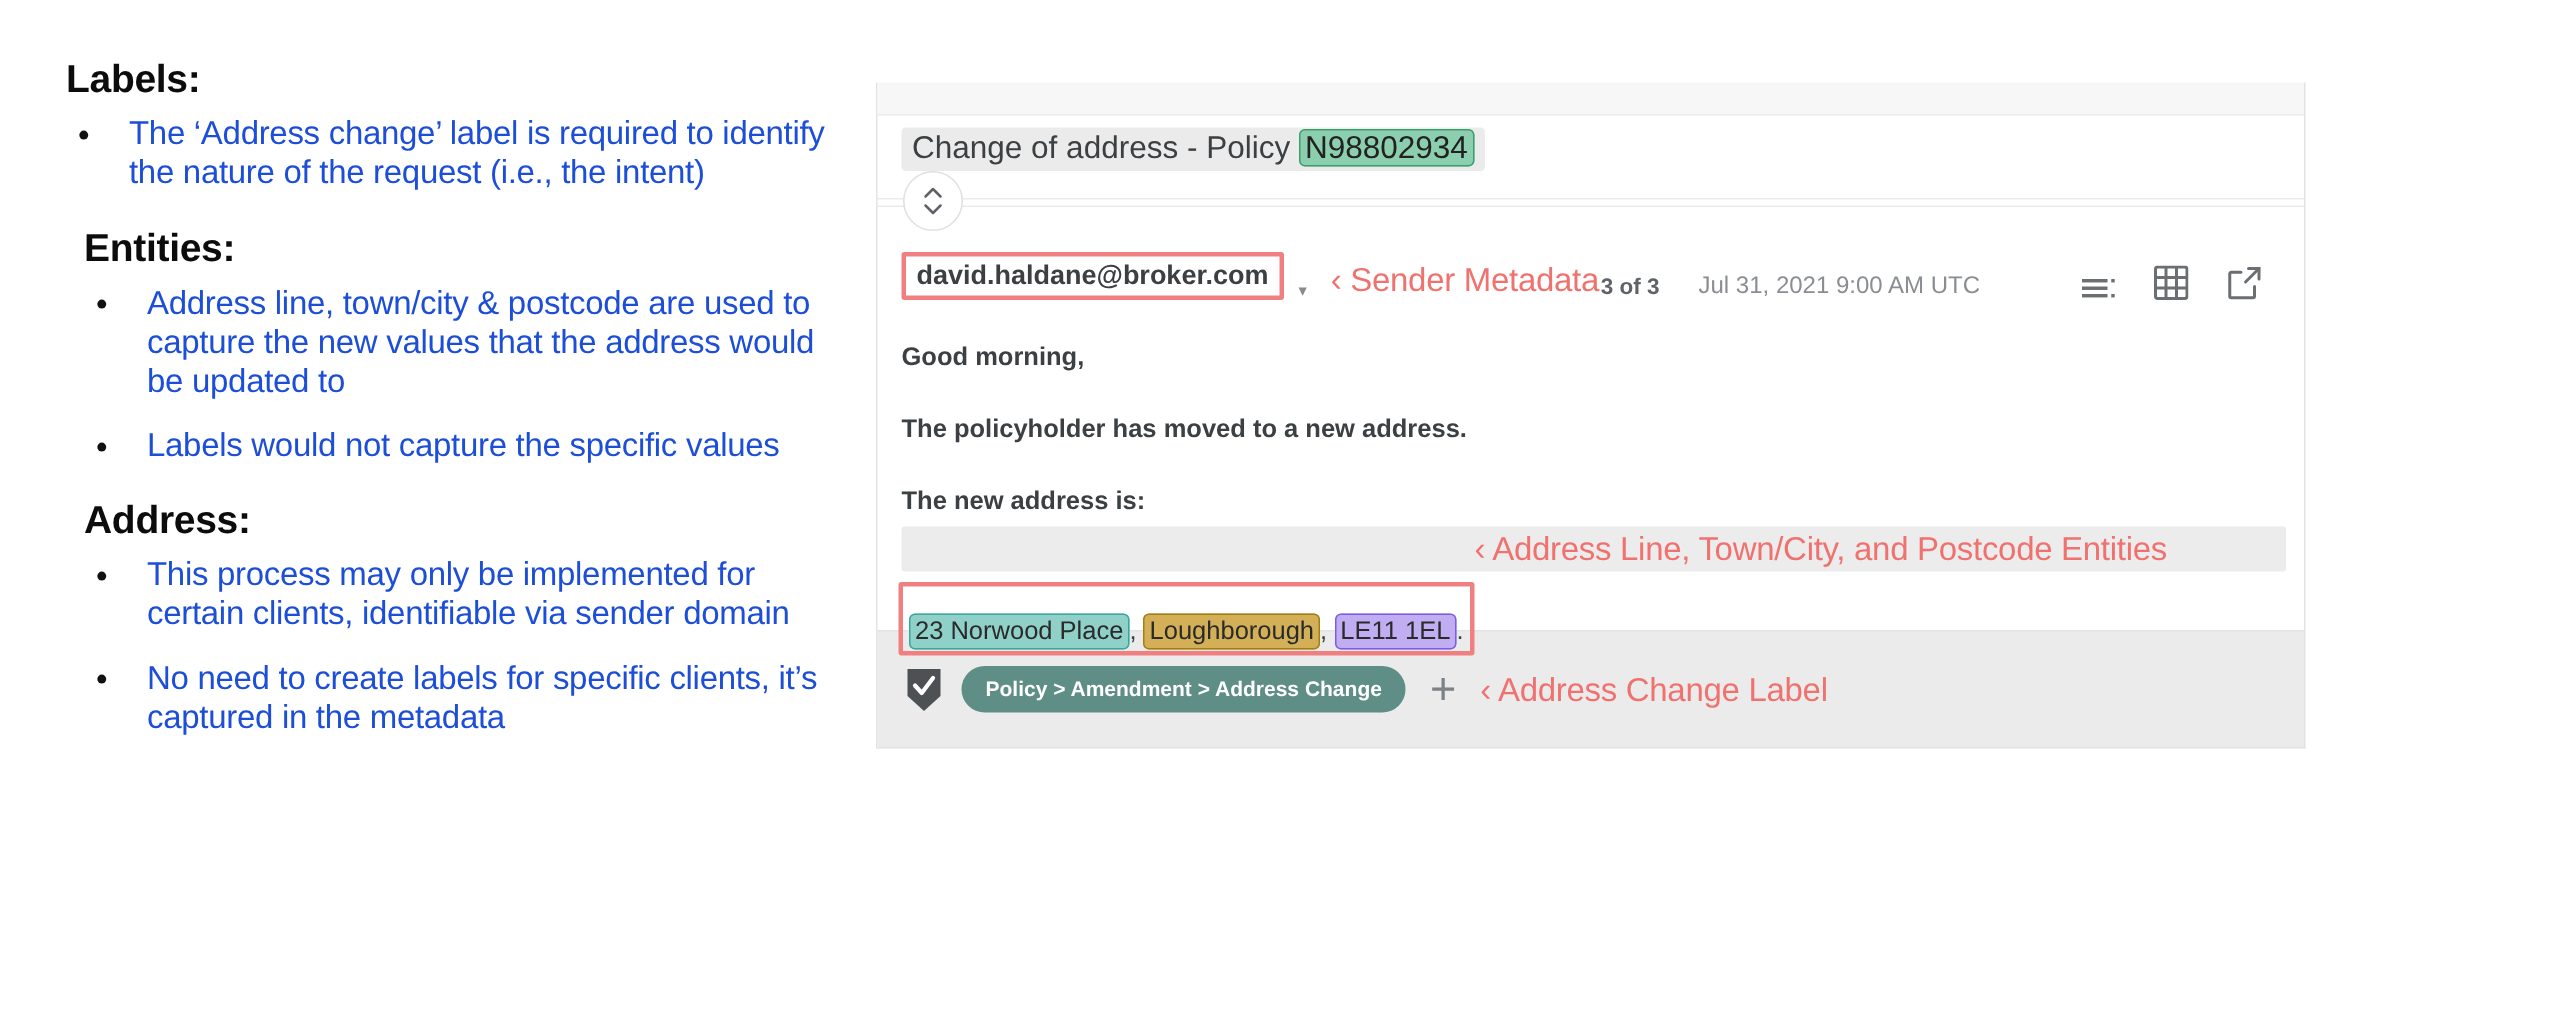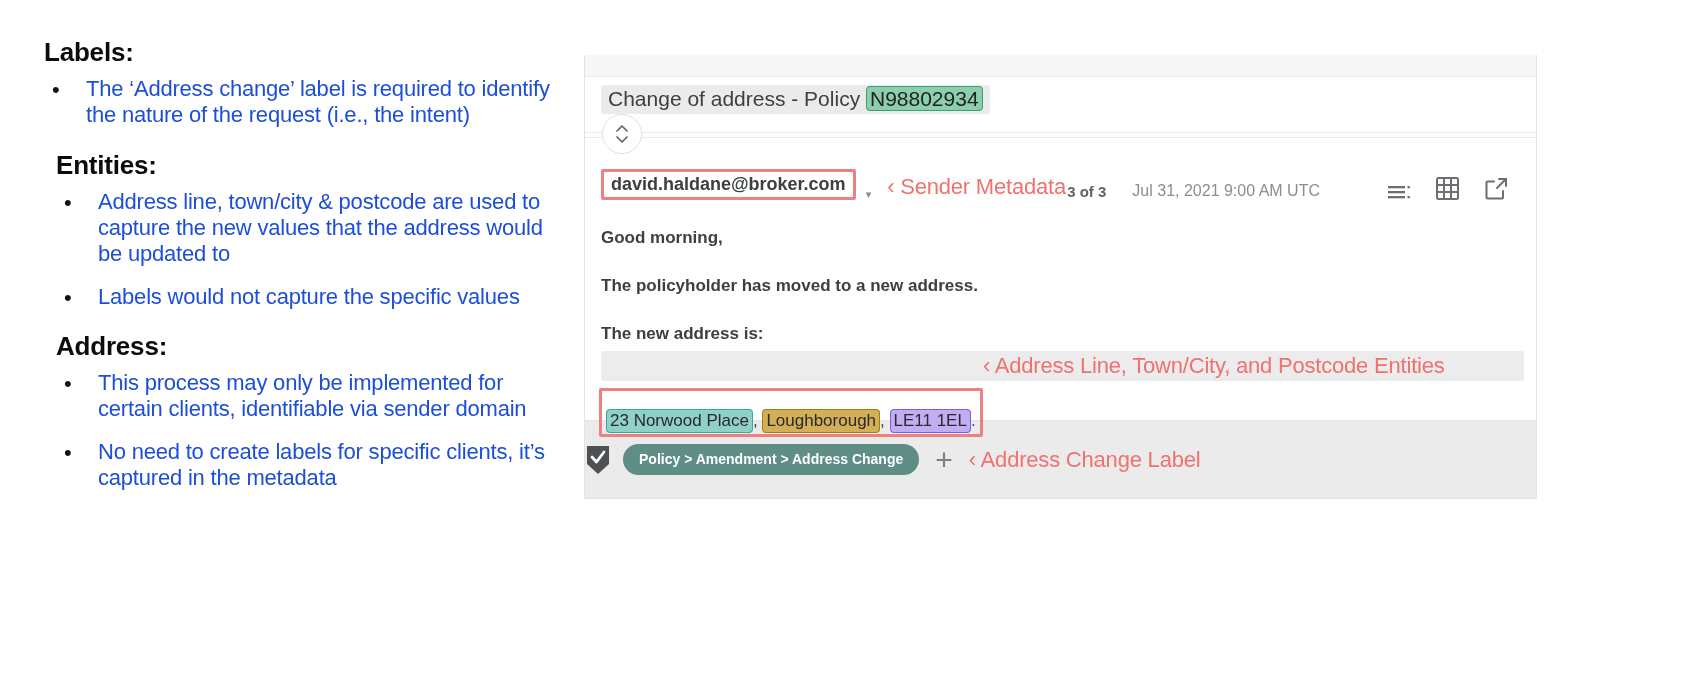--- a/index.html
+++ b/index.html
@@ -244,20 +244,21 @@
 
   
   #label-footer {
     position: absolute;
     left: 0; right: 0; bottom: 0;
     height: 78px;
     background: #ebebeb;
     border-top: 1px solid #e3e3e3;
     display: flex;
     align-items: center;
+    padding-left: 18px;
   }
   #label-checkbox { cursor: pointer; display: inline-flex; }
   #label-pill {
     margin-left: 12px;
     background: #5f8e87;
     color: #ffffff;
     font-size: 14px;
     font-weight: bold;
     border-radius: 16px;
     padding: 7px 16px 8px 16px;

